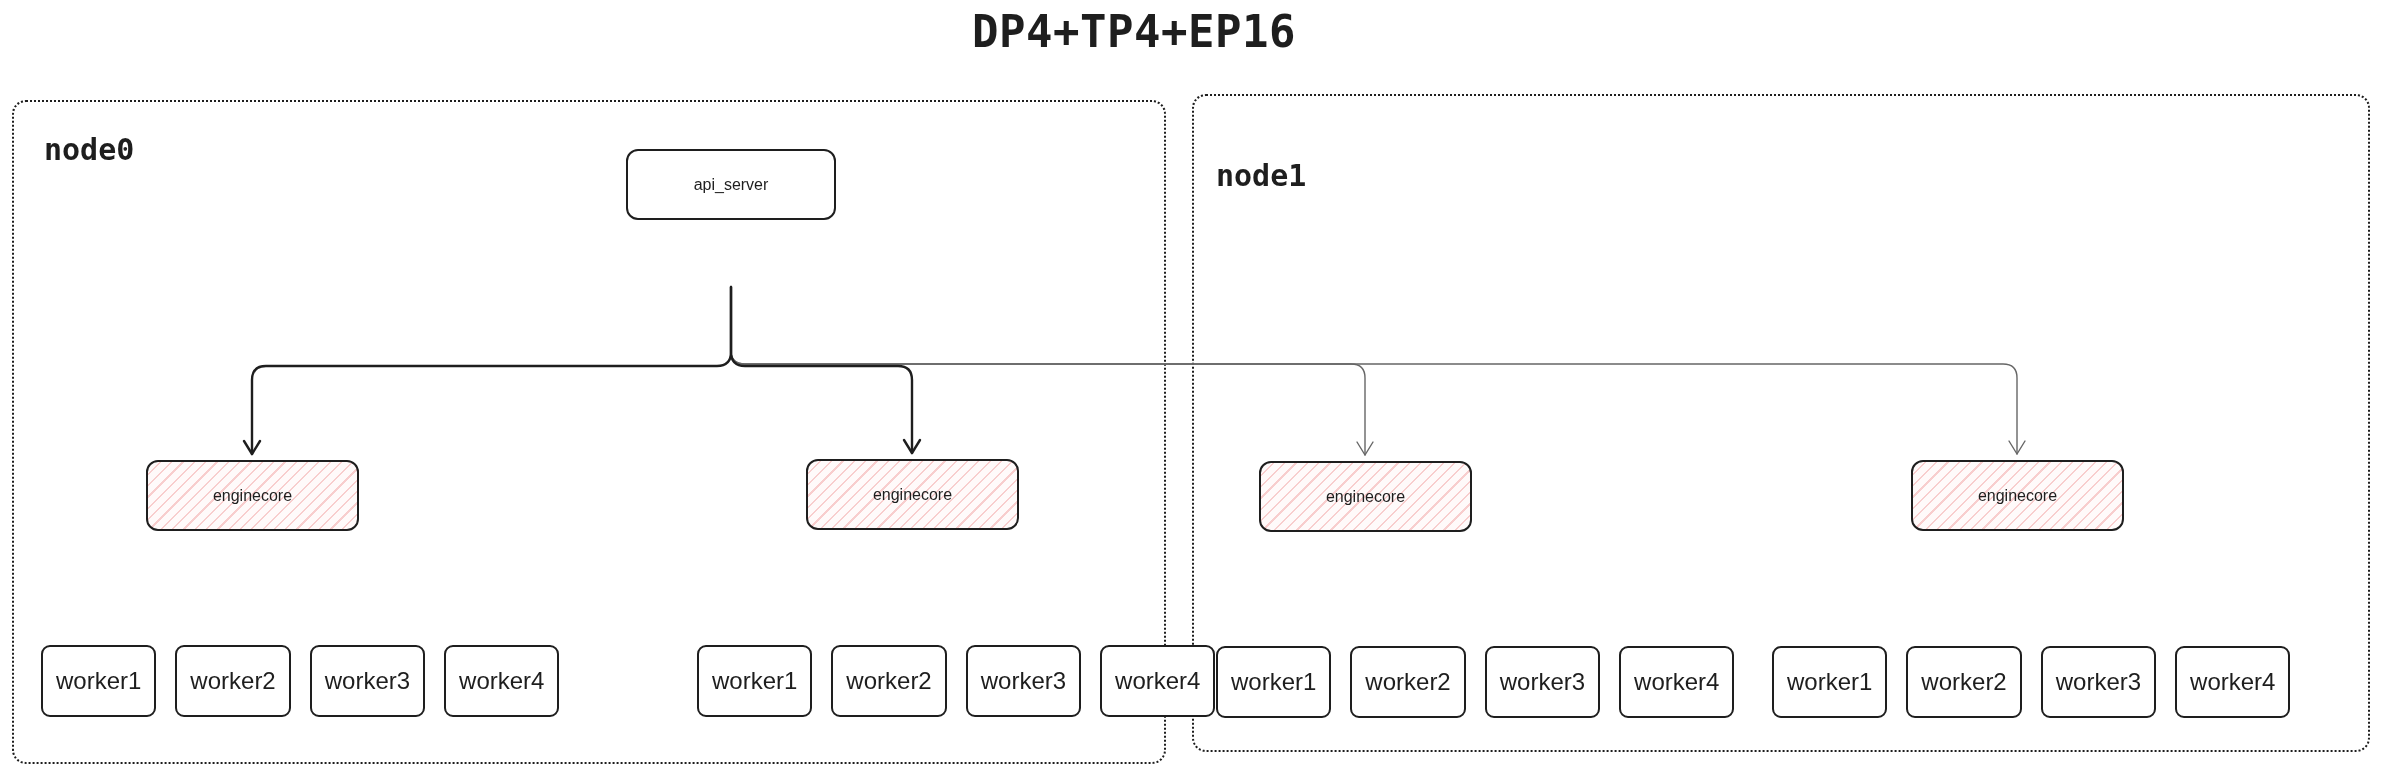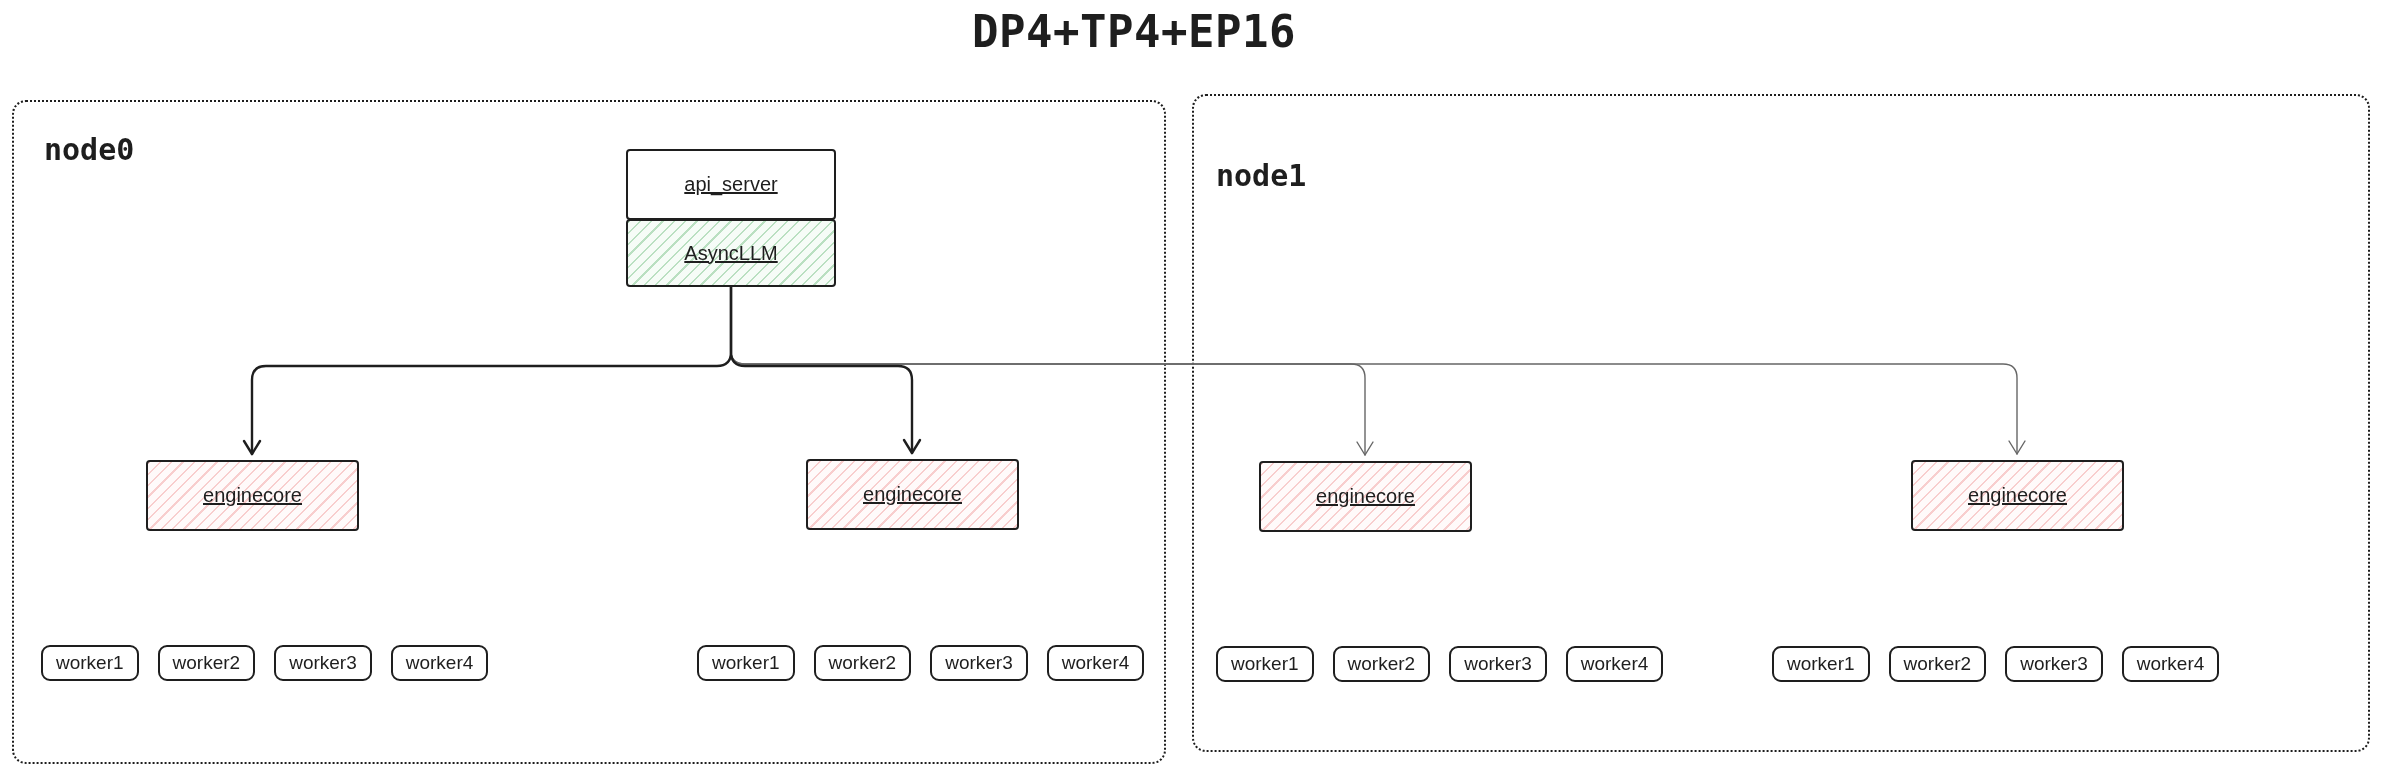--- a/index.html
+++ b/index.html
@@ -34,28 +34,27 @@
     top: 30px;
     left: 30px;
     font-family: "DejaVu Sans Mono", monospace;
     font-size: 30px;
     font-weight: 700;
   }
   .shape {
     position: absolute;
     box-sizing: border-box;
     border: 2px solid #1e1e1e;
-    border-radius: 4px;
+    border-radius: 12px;
     display: flex;
     align-items: center;
     justify-content: center;
-    font-size: 20px;
+    font-size: 16px;
     background: #ffffff;
     white-space: nowrap;
-    text-decoration: underline;
   }
   .hatch-green {
     background-color: #f6fcf7;
     background-image: repeating-linear-gradient(135deg,
       rgba(47,158,68,0.30) 0px, rgba(47,158,68,0.30) 1.6px,
       transparent 1.6px, transparent 8px);
   }
   .hatch-red {
     background-color: #fffafa;
     background-image: repeating-linear-gradient(135deg,
@@ -64,22 +63,22 @@
   }
   .worker-group {
     position: absolute;
     display: flex;
     gap: 19px;
   }
   .worker {
     box-sizing: border-box;
     border: 2px solid #1e1e1e;
     border-radius: 9px;
-    padding: 5px 13px;
-    font-size: 19px;
+    padding: 20px 13px;
+    font-size: 24px;
     background: #ffffff;
     white-space: nowrap;
   }
   .connectors {
     position: absolute;
     left: 0; top: 0;
     pointer-events: none;
   }
 </style>
 </head>
@@ -107,23 +106,20 @@
     <g stroke="#1e1e1e" stroke-width="2.4" fill="none" stroke-linecap="round" stroke-linejoin="round">
       <path d="M731 287 L731 352 Q731 366 717 366 L266 366 Q252 366 252 380 L252 454"></path>
       <path d="M244 441 L252 454 L260 441"></path>
       <path d="M731 287 L731 352 Q731 366 745 366 L898 366 Q912 366 912 380 L912 453"></path>
       <path d="M904 440 L912 453 L920 440"></path>
     </g>
   </svg>
 
   <div class="shape" style="left:626px; top:149px; width:210px; height:71px;">
     <span>api_server</span>
-  </div>
-  <div class="shape hatch-green" style="left:626px; top:219px; width:210px; height:68px;">
-    <span>AsyncLLM</span>
   </div>
 
   <div class="shape hatch-red" style="left:146px; top:460px; width:213px; height:71px;">
     <span>enginecore</span>
   </div>
   <div class="shape hatch-red" style="left:806px; top:459px; width:213px; height:71px;">
     <span>enginecore</span>
   </div>
   <div class="shape hatch-red" style="left:1259px; top:461px; width:213px; height:71px;">
     <span>enginecore</span>

